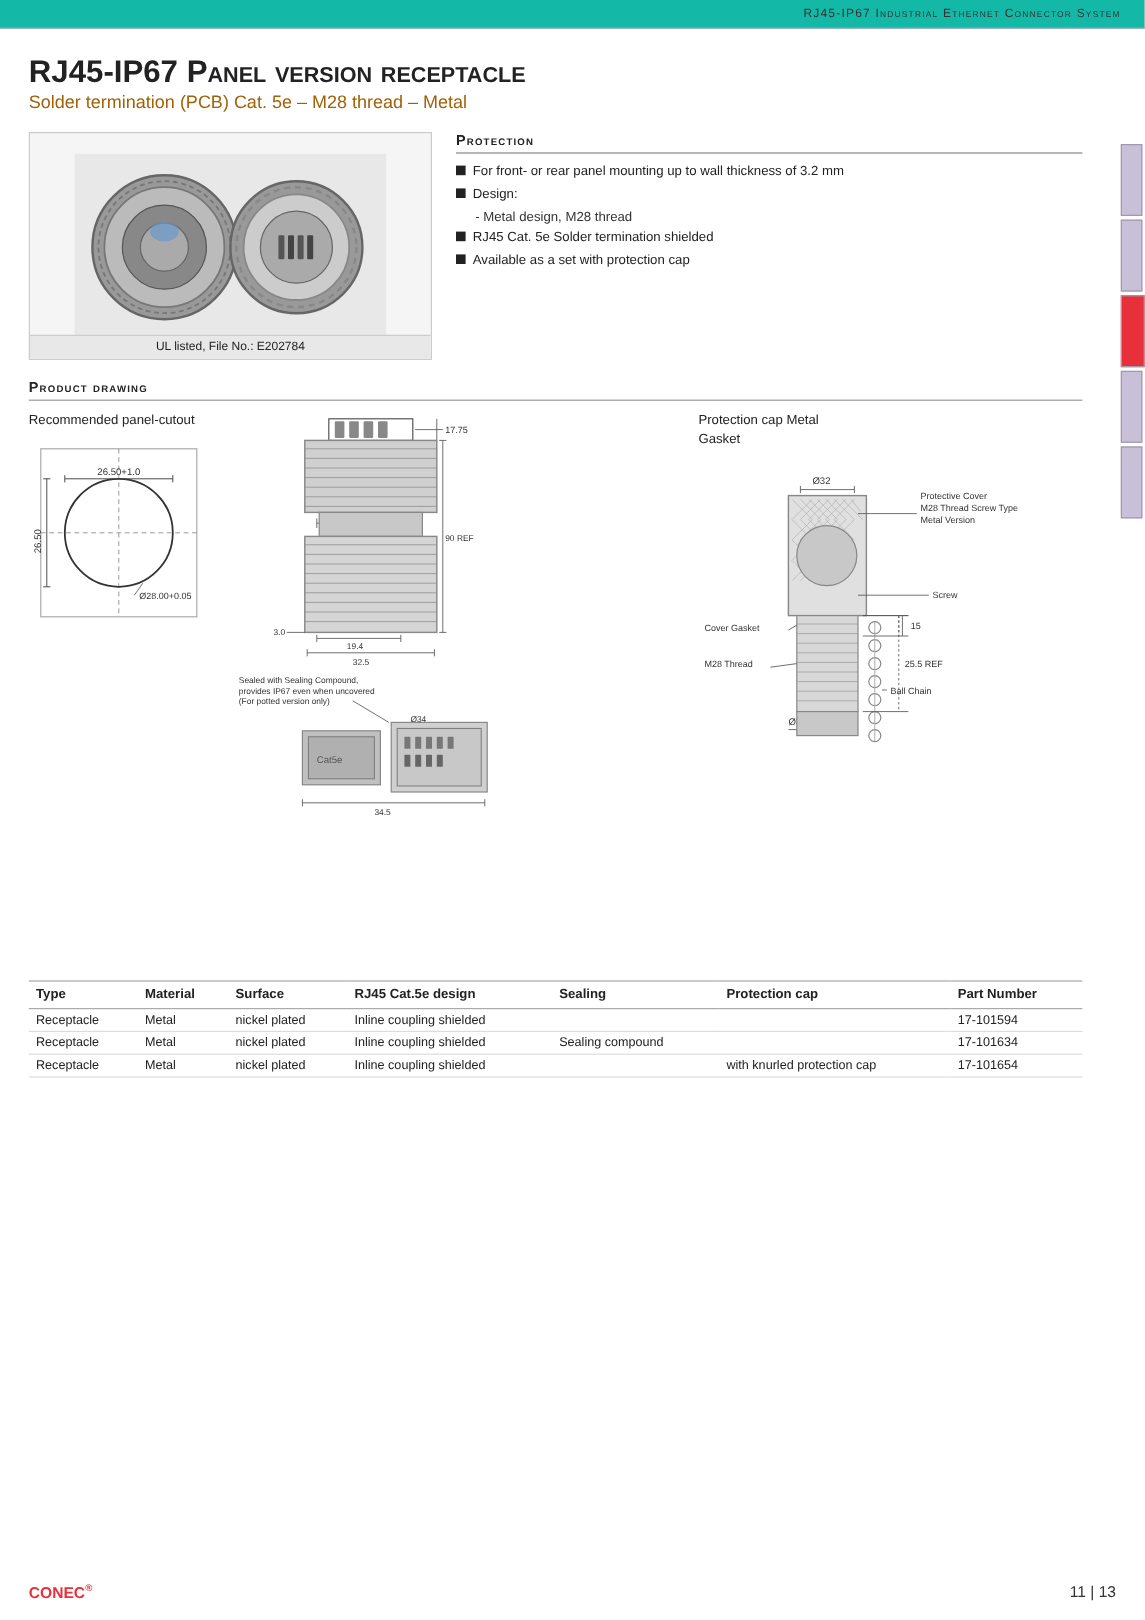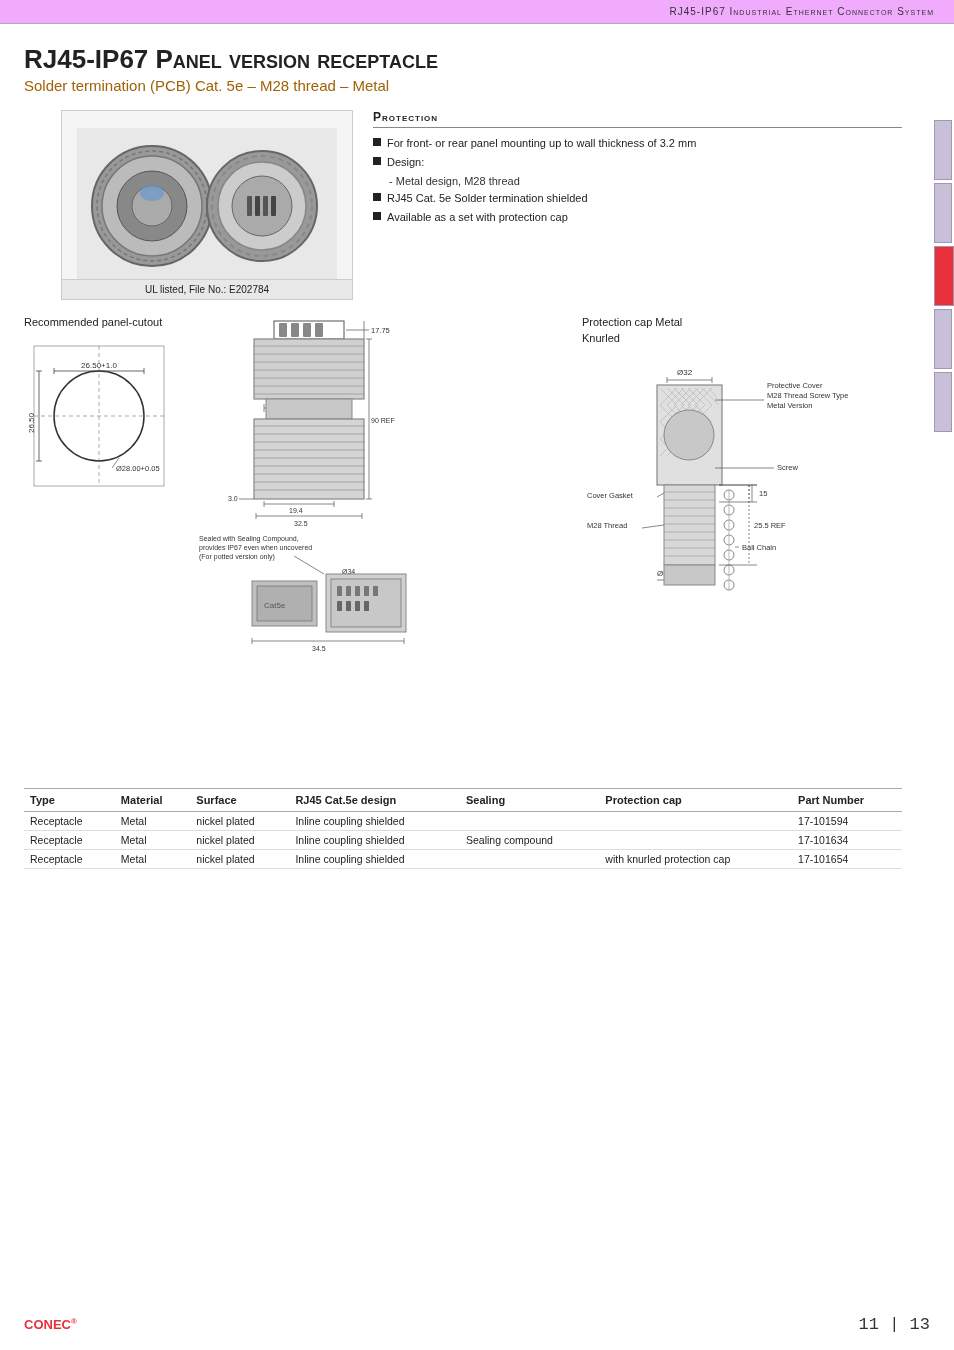--- a/index.html
+++ b/index.html
@@ -8,21 +8,21 @@
       font-size: 11px;
       background: #fff;
       color: #222;
       width: 954px;
       min-height: 1350px;
       position: relative;
     }
 
     
     .top-bar {
-      background: #f0abfc;
+      background: #14b8a6;
       text-align: right;
       padding: 6px 20px;
       font-size: 10px;
       font-variant: small-caps;
       letter-spacing: 1px;
       color: #333;
       border-bottom: 1px solid #b0a8c0;
     }
 
     
@@ -67,31 +67,30 @@
       margin-bottom: 16px;
     }
 
     
     .top-section {
       display: flex;
       gap: 20px;
       margin-bottom: 16px;
     }
     .product-image-box {
-      width: 292px;
+      width: 336px;
       flex-shrink: 0;
       border: 1px solid #ccc;
       background: #f5f5f5;
       min-height: 190px;
       position: relative;
       display: flex;
       align-items: center;
       justify-content: center;
       overflow: hidden;
-      margin-left: 37px;
     }
     .product-image-box .ul-label {
       position: absolute;
       bottom: 0;
       left: 0;
       right: 0;
       background: #e8e8e8;
       text-align: center;
       padding: 4px;
       font-size: 10px;
@@ -218,23 +217,22 @@
     .conec-logo {
       font-weight: bold;
       font-size: 13px;
       color: #e8303a;
     }
     .conec-reg {
       font-size: 8px;
       vertical-align: super;
     }
     .footer-page {
-      font-size: 17px;
+      font-size: 13px;
       color: #333;
-      font-family: Liberation Mono, monospace;
     }
 
     
     .img-area {
       width: 260px;
       height: 160px;
       display: flex;
       align-items: center;
       justify-content: center;
     }
@@ -312,20 +310,21 @@
         </li>
         <li>
           <span class="bullet-square"></span>
           <span>Available as a set with protection cap</span>
         </li>
       </ul>
     </div>
   </div>
 
   <div class="product-drawing">
+    <div class="section-header">Product drawing</div>
 
     <div class="drawing-area">
 
       <div class="drawing-panel-cutout">
         <div class="drawing-label">Recommended panel-cutout</div>
         <svg width="155" height="160" viewBox="0 0 155 160">
 
           <rect x="10" y="10" width="130" height="140" fill="none" stroke="#aaa" stroke-width="1"></rect>
 
           <line x1="75" y1="10" x2="75" y2="150" stroke="#888" stroke-width="0.7" stroke-dasharray="4,3"></line>
@@ -438,21 +437,21 @@
           <line x1="58" y1="322" x2="58" y2="328" stroke="#555" stroke-width="0.7"></line>
           <line x1="210" y1="322" x2="210" y2="328" stroke="#555" stroke-width="0.7"></line>
           <text x="118" y="335" font-size="7" fill="#333">34.5</text>
         </svg>
       </div>
 
       <div class="drawing-protection">
         <div style="display:flex; gap:6px; margin-bottom:4px;">
           <span style="font-size:11px; font-weight:normal;">Protection cap Metal</span>
         </div>
-        <div style="font-size:11px; margin-bottom:6px;">Knurled</div>
+        <div style="font-size:11px; margin-bottom:6px;">Gasket</div>
 
         <svg width="320" height="420" viewBox="0 0 320 420">
 
           <line x1="85" y1="30" x2="130" y2="30" stroke="#555" stroke-width="0.7"></line>
           <line x1="85" y1="27" x2="85" y2="33" stroke="#555" stroke-width="0.7"></line>
           <line x1="130" y1="27" x2="130" y2="33" stroke="#555" stroke-width="0.7"></line>
           <text x="95" y="25" font-size="8" fill="#333">Ø32</text>
 
           <rect x="75" y="35" width="65" height="100" fill="#e0e0e0" stroke="#888" stroke-width="1.2"></rect>
 

